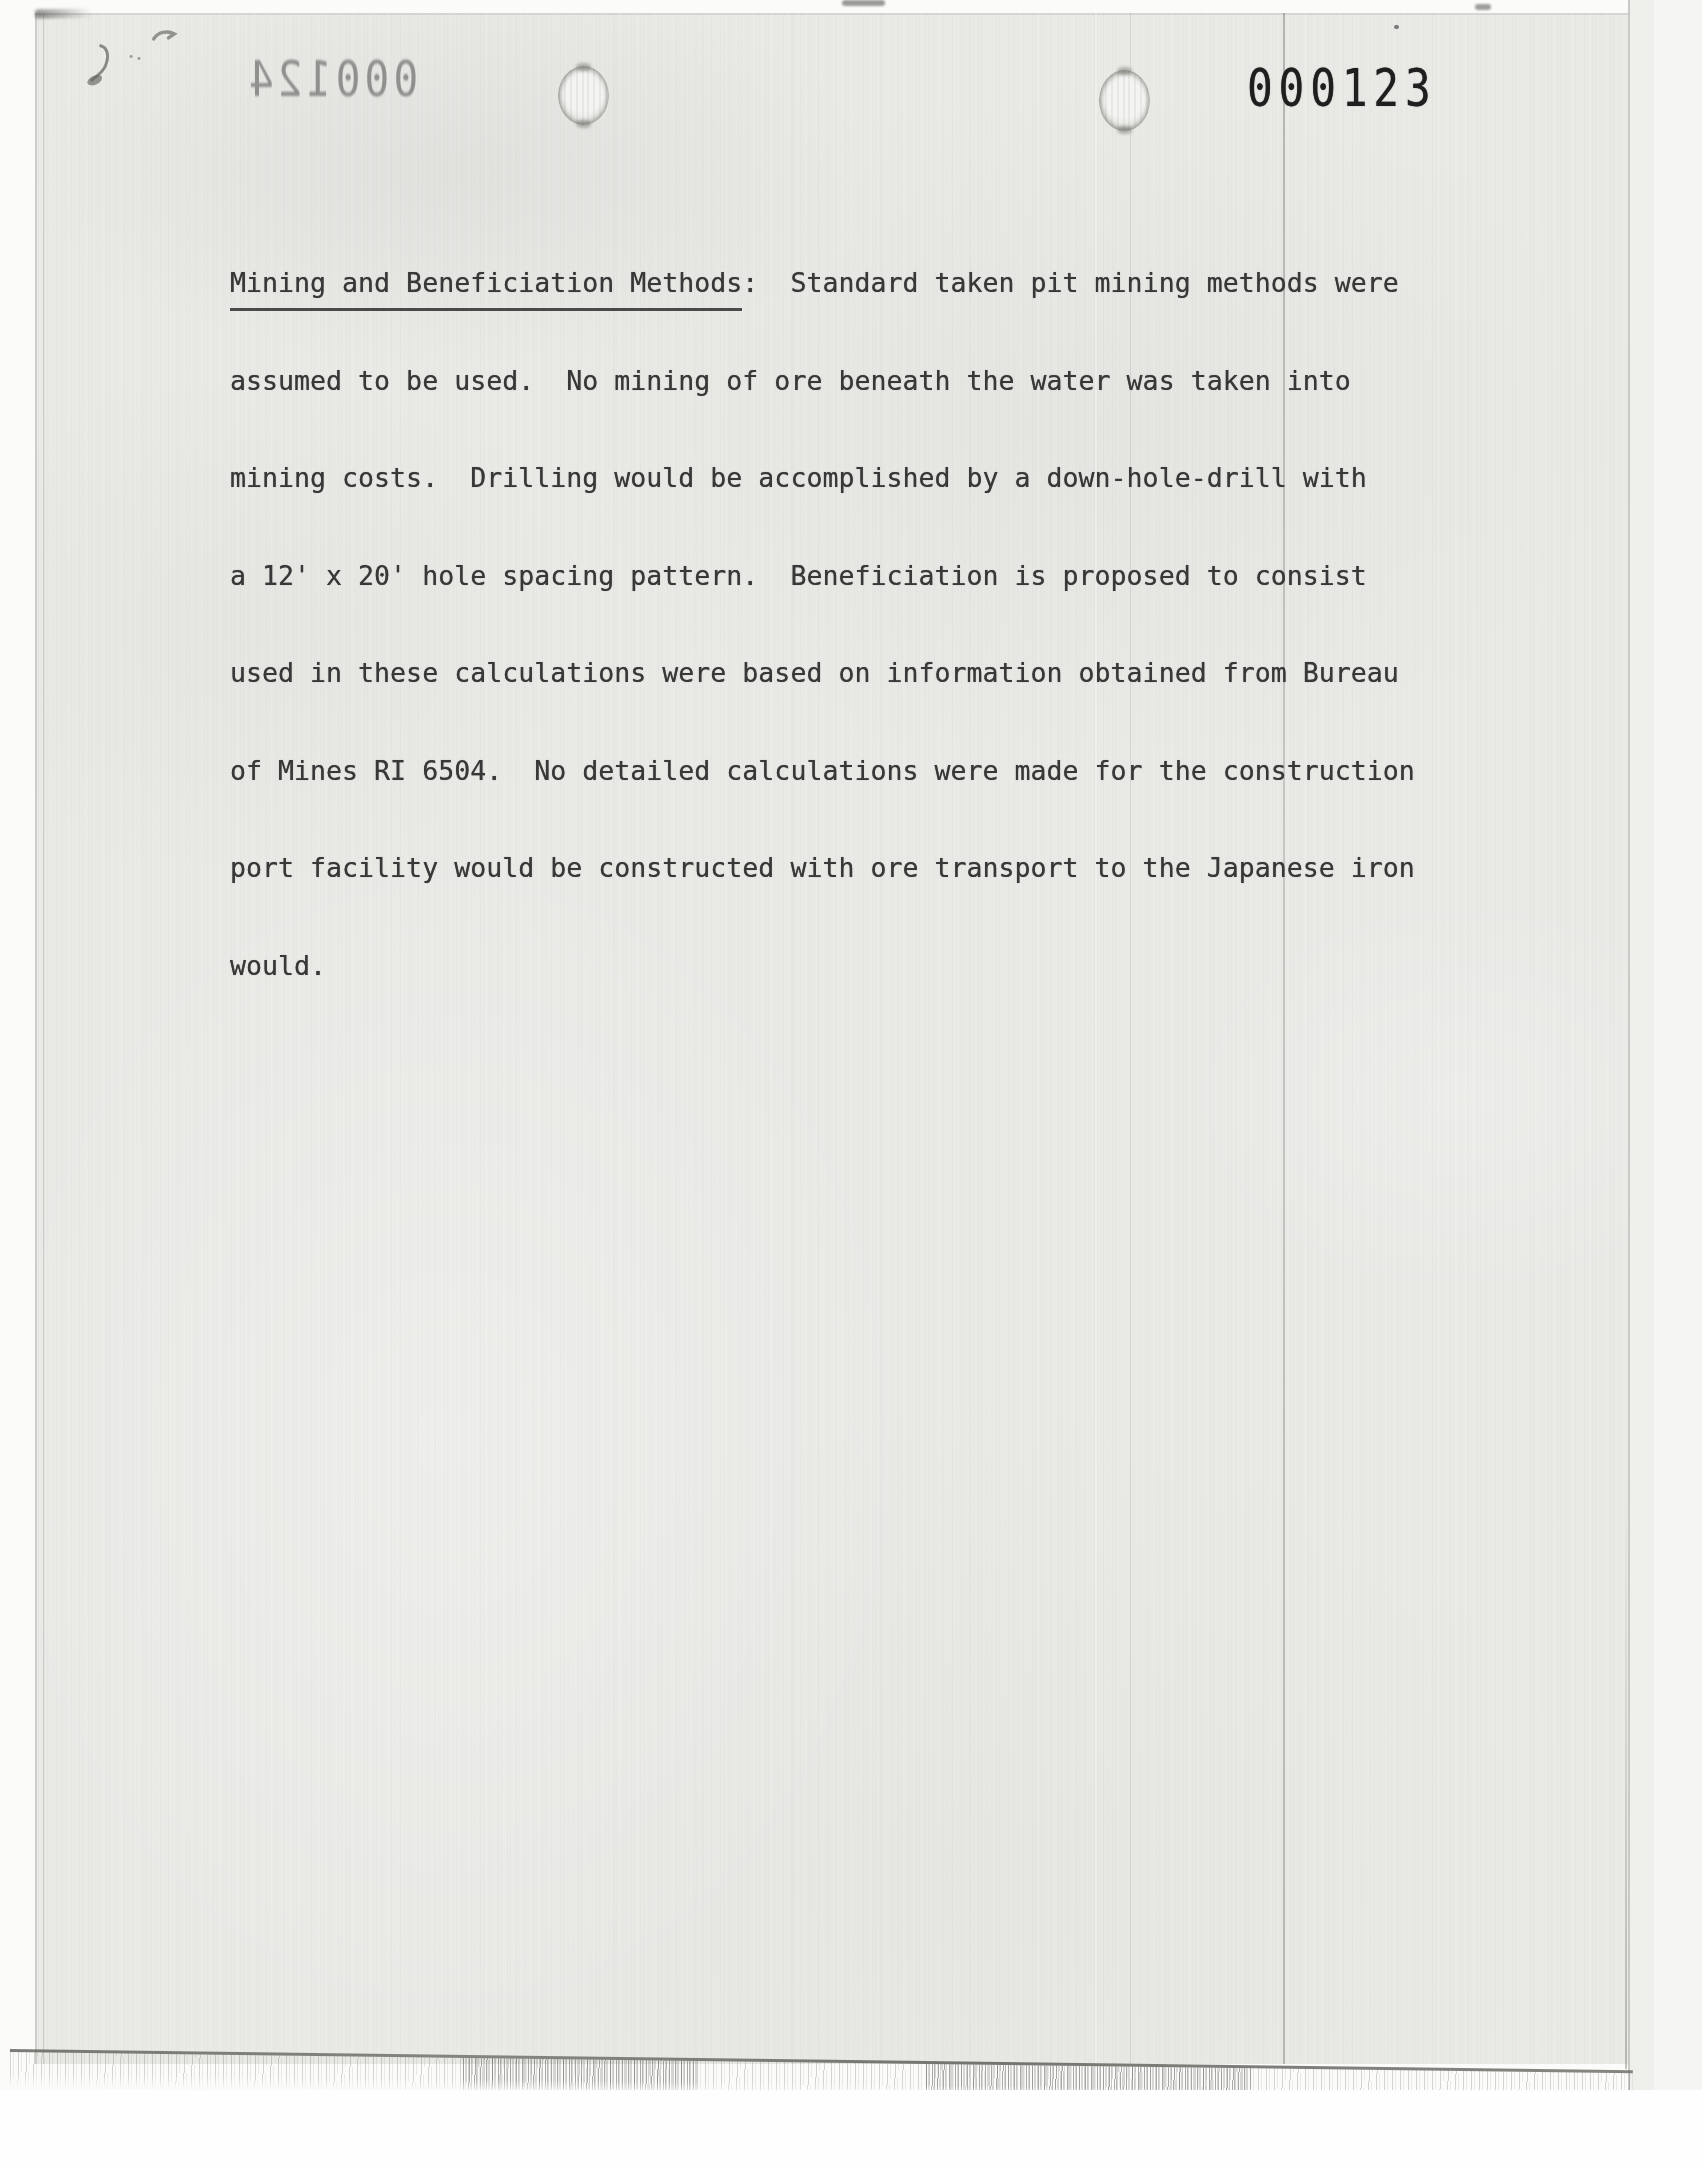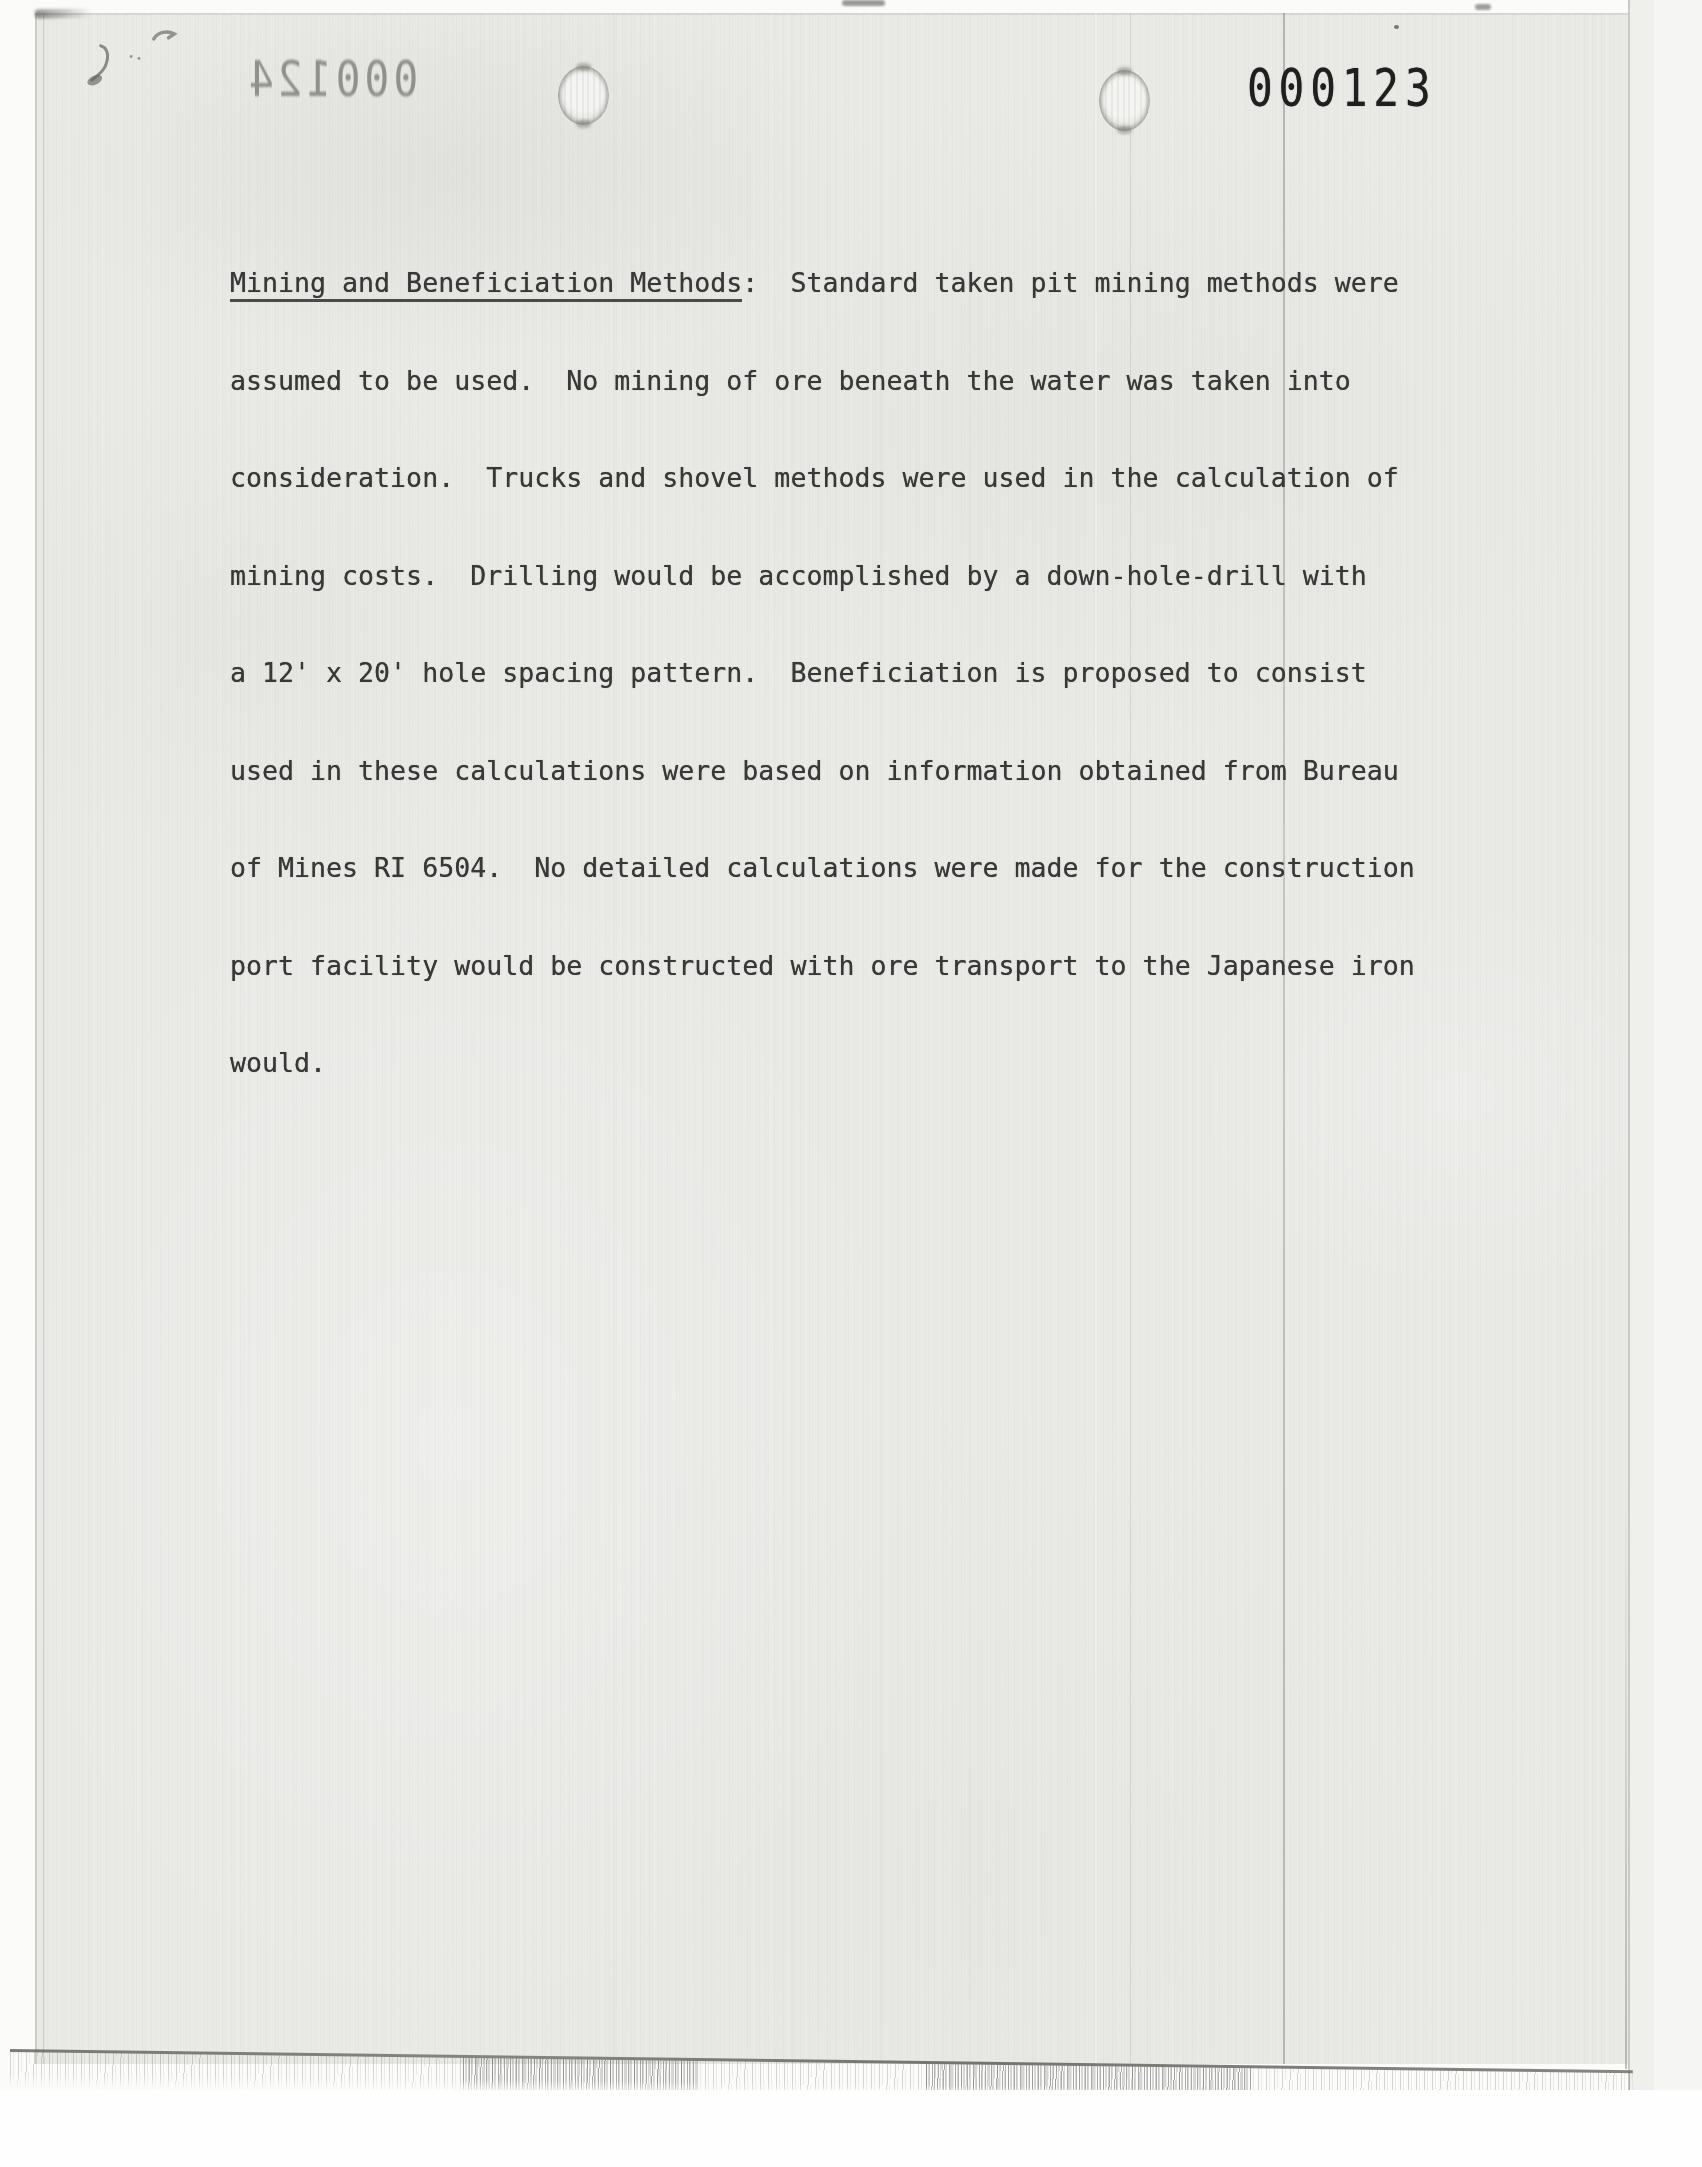--- a/index.html
+++ b/index.html
@@ -78,21 +78,21 @@
     filter:blur(0.8px);
     white-space:pre;
   }
   
   .textblock{
     position:absolute;left:230px;top:202px;
     font-size:26.6px;line-height:32.5px;color:#383838;
     text-shadow:0 0 0.7px rgba(45,45,45,0.75);
     white-space:pre;
   }
-  .heading-underlined{border-bottom:3px solid rgba(52,52,52,0.88);padding-bottom:1px;}
+  .heading-underlined{border-bottom:3px solid rgba(52,52,52,0.88);padding-bottom:10px;}
   
   .pencil-marks{position:absolute;left:79px;top:21.7px;}
   
   .smudge{position:absolute;border-radius:3px;}
   .smudge-a{left:35px;top:8.9px;width:57px;height:8.9px;background:linear-gradient(90deg, rgba(60,60,56,0.55), rgba(60,60,56,0));filter:blur(1.5px);transform:rotate(-1deg);}
   .smudge-b{left:842px;top:0;width:43px;height:5.9px;background:rgba(55,55,52,0.5);filter:blur(1.2px);}
   .smudge-c{left:1475px;top:3.9px;width:15.8px;height:5.9px;background:rgba(65,65,62,0.5);filter:blur(1px);}
   .speck{position:absolute;left:1394px;top:24.6px;width:4.9px;height:4.9px;border-radius:50%;background:rgba(50,50,48,0.6);}
   
   .bottom-group{position:absolute;left:9.9px;top:2049px;width:1635px;transform:rotate(0.75deg);transform-origin:left top;}
@@ -143,21 +143,20 @@
   <circle cx="61" cy="37" r="1.5" fill="rgba(100,100,96,0.6)"></circle>
 </svg>
 
 <div class="smudge smudge-a"></div>
 <div class="smudge smudge-b"></div>
 <div class="smudge smudge-c"></div>
 
 <div class="textblock">
   <div><span class="heading-underlined">Mining and Beneficiation Methods</span><span>:  Standard taken pit mining methods were</span></div>
   <div>assumed to be used.  No mining of ore beneath the water was taken into</div>
-  <div>consideration.  Trucks and shovel methods were used in the calculation of</div>
   <div>mining costs.  Drilling would be accomplished by a down-hole-drill with</div>
   <div>a 12' x 20' hole spacing pattern.  Beneficiation is proposed to consist</div>
   <div>used in these calculations were based on information obtained from Bureau</div>
   <div>of Mines RI 6504.  No detailed calculations were made for the construction</div>
   <div>port facility would be constructed with ore transport to the Japanese iron</div>
   <div>would.</div>
 </div>
 
 <div class="bottom-group">
   <div class="bottom-edge"></div>

